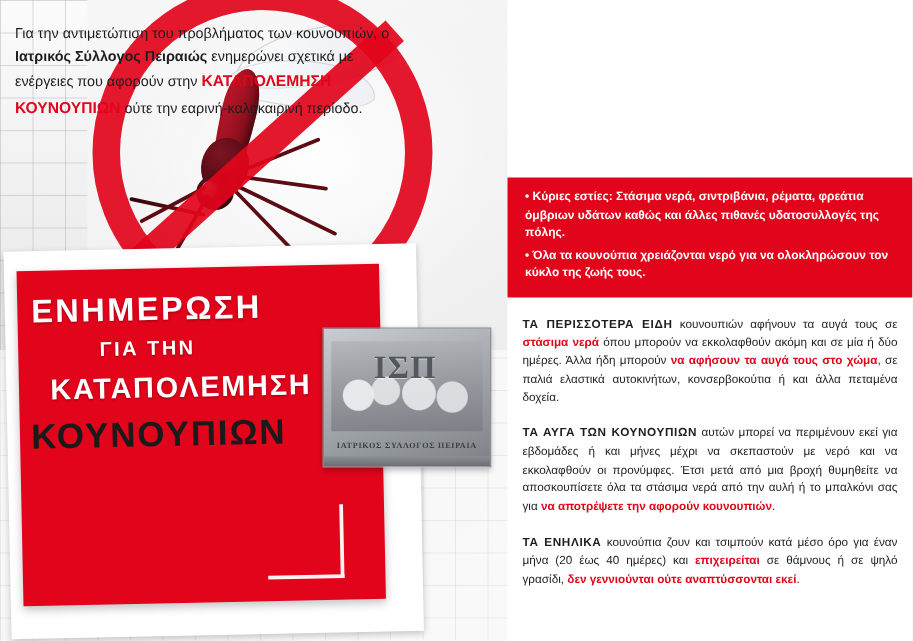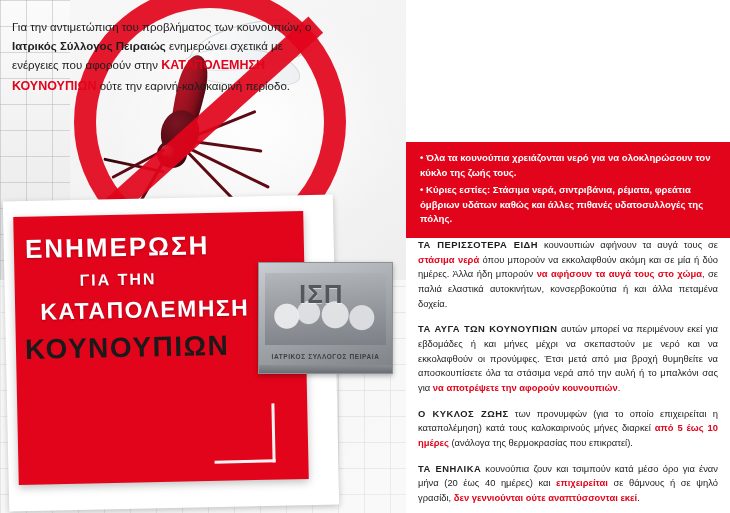--- a/index.html
+++ b/index.html
@@ -268,20 +268,21 @@
   .emblem {
     position: absolute;
     left: 258px;
     top: 262px;
     width: 133px;
     height: 110px;
     background: linear-gradient(160deg,#c9ccd0,#9ea3a8 55%,#7d8186);
     border: 1px solid #8d9196;
     box-shadow: 0 2px 5px rgba(0,0,0,0.3);
     overflow: hidden;
+    font-family: Liberation Serif, serif;
   }
   .emblem-figures {
     position: absolute;
     left: 6px; top: 10px; right: 6px; height: 72px;
     background:
       radial-gradient(circle at 18% 60%, rgba(235,236,238,0.95) 0 12px, transparent 13px),
       radial-gradient(circle at 36% 55%, rgba(228,230,232,0.9) 0 11px, transparent 12px),
       radial-gradient(circle at 58% 58%, rgba(232,233,235,0.9) 0 13px, transparent 14px),
       radial-gradient(circle at 80% 62%, rgba(226,228,231,0.9) 0 12px, transparent 13px),
       linear-gradient(180deg, rgba(170,174,179,0.6), rgba(120,124,130,0.75));
@@ -358,21 +359,21 @@
   .body-text {
     position: absolute;
     left: 418px;
     top: 238px;
     width: 300px;
     font-size: 9.4px;
     line-height: 1.56;
     color: #1d1d1d;
     text-align: justify;
   }
-  .body-text p { margin: 0 0 11px 0; }
+  .body-text p { margin: 14px 0 11px 0; }
   .body-text .lead {
     font-weight: bold;
     letter-spacing: 0.5px;
   }
   .body-text .red {
     color: #e2041b;
     font-weight: bold;
   }
 </style>
 </head>
@@ -428,32 +429,29 @@
     </div>
   </div>
 
   <div class="right-panel"></div>
 
   <div class="intro">
     <span>Για την αντιμετώπιση του προβλήματος των κουνουπιών, ο </span><b>Ιατρικός Σύλλογος Πειραιώς</b><span> ενημερώνει σχετικά με ενέργειες που αφορούν στην </span><span class="red">ΚΑΤΑΠΟΛΕΜΗΣΗ ΚΟΥΝΟΥΠΙΩΝ</span><span> ούτε την εαρινή-καλοκαιρινή περίοδο.</span>
   </div>
 
   <div class="red-box">
+    <p>• Κύριες εστίες: Στάσιμα νερά, σιντριβάνια, ρέματα, φρεάτια όμβριων υδάτων καθώς και άλλες πιθανές υδατοσυλλογές της πόλης.</p>
     <p>• Όλα τα κουνούπια χρειάζονται νερό για να ολοκληρώσουν τον κύκλο της ζωής τους.</p>
-    <p>• Κύριες εστίες: Στάσιμα νερά, σιντριβάνια, ρέματα, φρεάτια όμβριων υδάτων καθώς και άλλες πιθανές υδατοσυλλογές της πόλης.</p>
   </div>
 
   <div class="body-text">
     <p>
       <span class="lead">ΤΑ ΠΕΡΙΣΣΟΤΕΡΑ ΕΙΔΗ</span><span> κουνουπιών αφήνουν τα αυγά τους σε </span><span class="red">στάσιμα νερά</span><span> όπου μπορούν να εκκολαφθούν ακόμη και σε μία ή δύο ημέρες. Άλλα ήδη μπορούν </span><span class="red">να αφήσουν τα αυγά τους στο χώμα</span><span>, σε παλιά ελαστικά αυτοκινήτων, κονσερβοκούτια ή και άλλα πεταμένα δοχεία.</span>
     </p>
     <p>
       <span class="lead">ΤΑ ΑΥΓΑ ΤΩΝ ΚΟΥΝΟΥΠΙΩΝ</span><span> αυτών μπορεί να περιμένουν εκεί για εβδομάδες ή και μήνες μέχρι να σκεπαστούν με νερό και να εκκολαφθούν οι προνύμφες. Έτσι μετά από μια βροχή θυμηθείτε να αποσκουπίσετε όλα τα στάσιμα νερά από την αυλή ή το μπαλκόνι σας για </span><span class="red">να αποτρέψετε την αφορούν κουνουπιών</span><span>.</span>
     </p>
     <p>
-      <span class="lead">Ο ΚΥΚΛΟΣ ΖΩΗΣ</span><span> των προνυμφών (για το οποίο επιχειρείται η καταπολέμηση) κατά τους καλοκαιρινούς μήνες διαρκεί </span><span class="red">από 5 έως 10 ημέρες</span><span> (ανάλογα της θερμοκρασίας που επικρατεί).</span>
-    </p>
-    <p>
       <span class="lead">ΤΑ ΕΝΗΛΙΚΑ</span><span> κουνούπια ζουν και τσιμπούν κατά μέσο όρο για έναν μήνα (20 έως 40 ημέρες) και </span><span class="red">επιχειρείται</span><span> σε θάμνους ή σε ψηλό γρασίδι, </span><span class="red">δεν γεννιούνται ούτε αναπτύσσονται εκεί</span><span>.</span>
     </p>
   </div>
 
 </div>
 
 </body></html>

